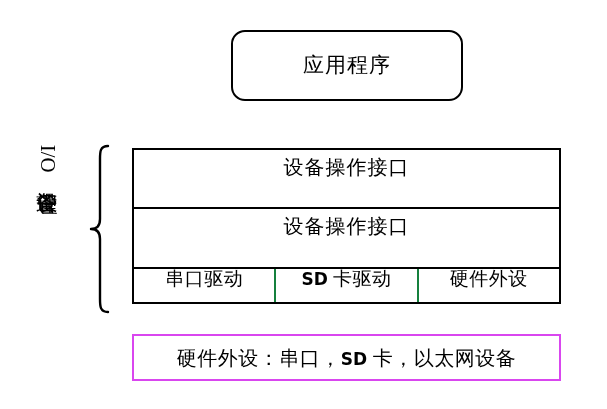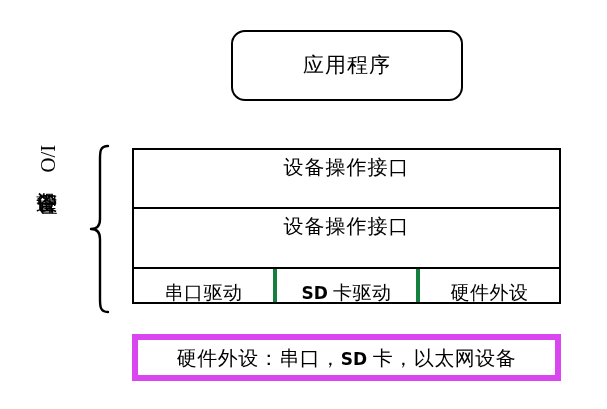--- a/index.html
+++ b/index.html
@@ -108,48 +108,48 @@
     letter-spacing: 1px;
     line-height: 1;
   }
   #driver-row {
     flex-direction: row;
     padding: 0;
   }
   .driver-cell {
     flex: 1 1 0;
     display: flex;
-    align-items: flex-end;
+    align-items: flex-start;
     justify-content: center;
     box-sizing: border-box;
     height: 100%;
   }
   .driver-cell + .driver-cell {
-    border-left: 4px solid #15803d;
+    border-left: 2px solid #15803d;
   }
   .driver-cell .cjk-label {
     font-size: 19px;
     letter-spacing: 0.5px;
     line-height: 1;
   }
   .sd-prefix {
     font-family: "DejaVu Sans", "Liberation Sans", sans-serif;
     font-weight: bold;
     font-size: 17px;
     letter-spacing: 0;
   }
 
   
   #hardware-box {
     position: absolute;
     left: 132px;
     top: 334px;
     width: 429px;
     height: 47px;
-    border: 6px solid #d946ef;
+    border: 2px solid #d946ef;
     box-sizing: border-box;
     display: flex;
     align-items: center;
     justify-content: center;
   }
   #hardware-box .cjk-label {
     font-size: 20px;
     letter-spacing: 0.5px;
     line-height: 1;
   }

